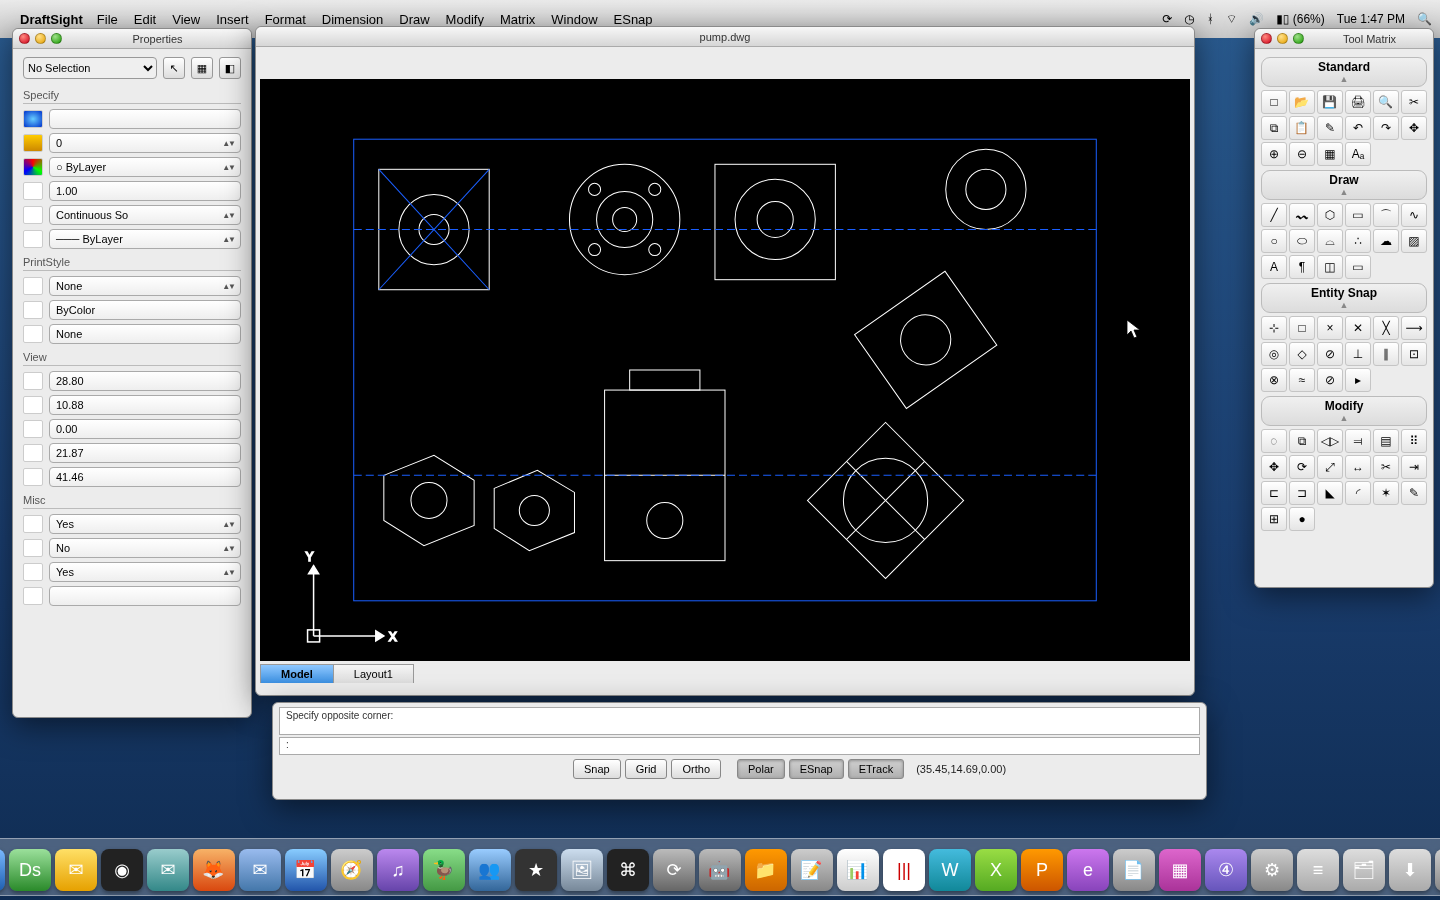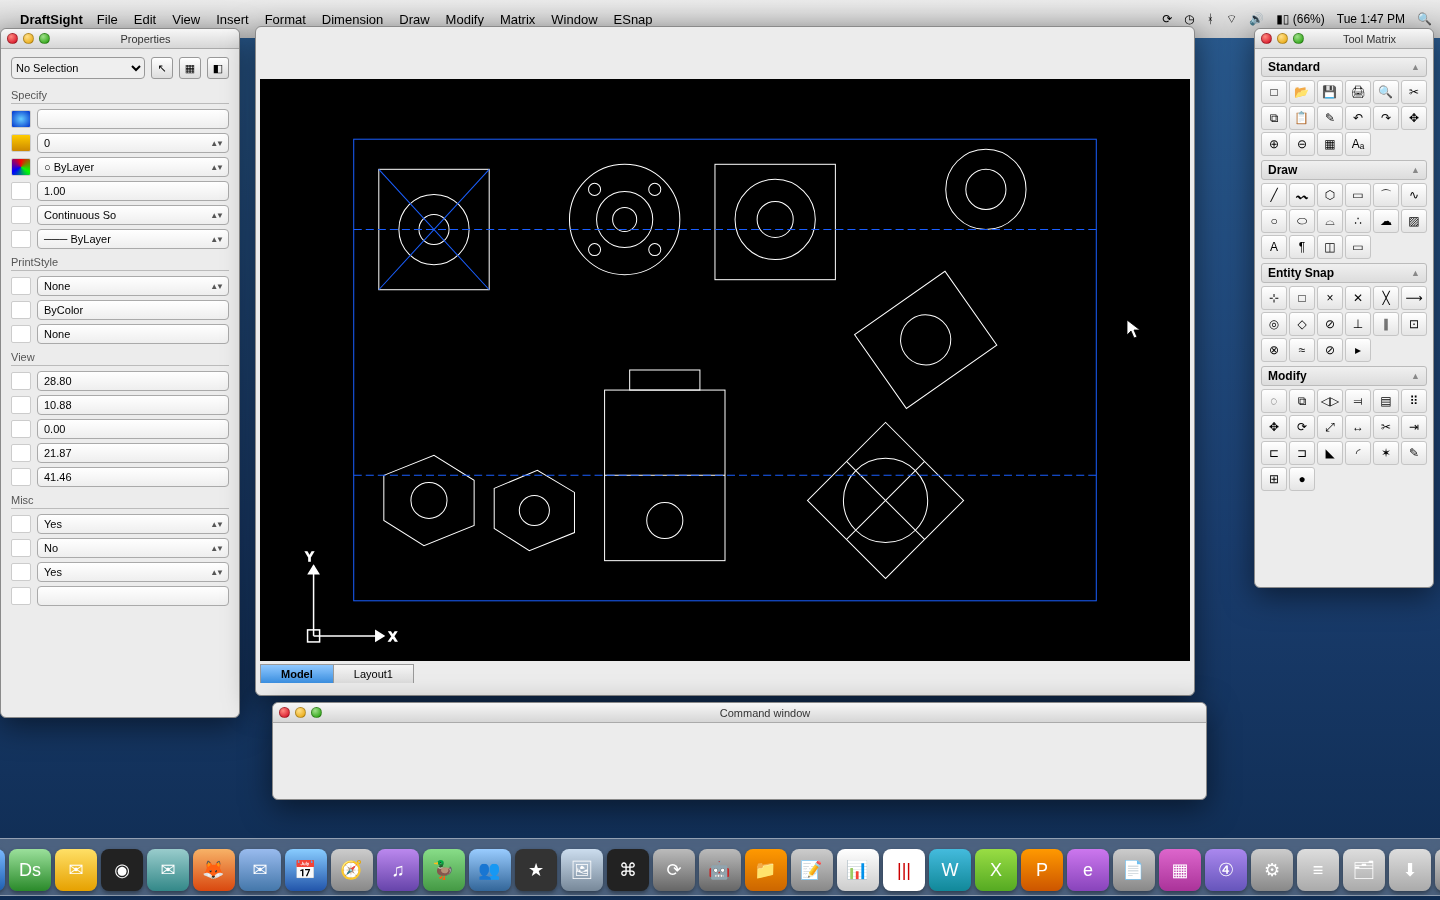--- a/index.html
+++ b/index.html
@@ -18,35 +18,35 @@
 .win { position:absolute; background:#ececec; border:1px solid #8a8a8a; border-radius:6px; box-shadow:0 8px 30px rgba(0,0,0,.5); }
 .win .titlebar { height:20px; background:linear-gradient(#f7f7f7,#d6d6d6); border-bottom:1px solid #aaa; border-radius:6px 6px 0 0; display:flex; align-items:center; padding:0 6px; font-size:11px; }
 .win .titlebar .dots { display:flex; gap:5px; margin-right:8px; }
 .win .titlebar .dot { width:11px; height:11px; border-radius:50%; border:1px solid rgba(0,0,0,.25); }
 .win .titlebar .dr { background:radial-gradient(circle at 35% 30%,#ff8a80,#d0021b); }
 .win .titlebar .dy { background:radial-gradient(circle at 35% 30%,#ffe08a,#e6a100); }
 .win .titlebar .dg { background:radial-gradient(circle at 35% 30%,#9fe08a,#1a9b00); }
 .win .titlebar .ttl { flex:1; text-align:center; color:#333; }
 
 
-#propwin { left:0; top:28px; width:240px; height:690px; }
+#propwin { left:12px; top:28px; width:240px; height:690px; }
 #propwin .body { padding:8px 10px; font-size:11px; }
 .sel-row { display:flex; gap:6px; margin-bottom:10px; }
 .sel-row select { flex:1; height:22px; font-size:11px; border:1px solid #999; border-radius:4px; }
 .iconbtn { width:22px; height:22px; border:1px solid #999; border-radius:3px; background:linear-gradient(#fff,#ddd); display:inline-flex; align-items:center; justify-content:center; font-size:11px; cursor:pointer; }
 .section-h { color:#555; font-size:11px; margin:6px 0 4px; border-bottom:1px solid #bbb; padding-bottom:2px; }
 .prow { display:flex; align-items:center; height:22px; margin-bottom:2px; }
 .prow .picon { width:20px; height:18px; margin-right:6px; border:1px solid #ccc; border-radius:2px; background:#fff; }
 .prow .pfield { flex:1; height:20px; background:linear-gradient(#fff,#eee); border:1px solid #aaa; border-radius:4px; padding:0 6px; font-size:11px; display:flex; align-items:center; justify-content:space-between; }
 .prow .pfield .arrows { color:#555; font-size:8px; letter-spacing:-2px; }
 
 
 #toolwin { right:6px; top:28px; width:180px; height:560px; }
 #toolwin .body { padding:4px 6px; font-size:11px; }
-.tsec-h { font-weight:bold; font-size:12px; background:linear-gradient(#f0f0f0,#dcdcdc); border:1px solid #bbb; border-radius:3px; padding:2px 6px; margin:4px 0 3px; display:flex; justify-content:space-between; align-items:center; }
+.tsec-h { font-weight:bold; font-size:12px; background:linear-gradient(#f0f0f0,#dcdcdc); border:1px solid #bbb; border-radius:9px; padding:2px 6px; margin:4px 0 3px; display:flex; justify-content:space-between; align-items:center;flex-direction:column; }
 .tsec-h .tri { color:#888; font-size:9px; }
 .tgrid { display:grid; grid-template-columns:repeat(6,1fr); gap:2px; margin-bottom:4px; }
 .tbtn { height:24px; border:1px solid #c5c5c5; border-radius:3px; background:linear-gradient(#fff,#e5e5e5); display:flex; align-items:center; justify-content:center; font-size:12px; cursor:pointer; }
 
 
 #docwin { left:255px; top:26px; width:940px; height:670px; }
 #docwin .dt2 { position:absolute; top:28px; left:4px; right:4px; height:20px; background:linear-gradient(#f7f7f7,#d6d6d6); border:1px solid #aaa; border-radius:4px; display:flex; align-items:center; padding:0 6px; font-size:11px; }
 #docwin .dt2 .dots { display:flex; gap:5px; margin-right:8px; }
 #docwin .canvas { position:absolute; top:52px; left:4px; right:4px; bottom:34px; background:#000; overflow:hidden; }
 #docwin .tabs { position:absolute; bottom:12px; left:4px; display:flex; font-size:11px; }
@@ -352,20 +352,23 @@
         <div class="tbtn">●</div>
         <div class="tbtn" style="visibility:hidden"></div>
         <div class="tbtn" style="visibility:hidden"></div>
         <div class="tbtn" style="visibility:hidden"></div>
         <div class="tbtn" style="visibility:hidden"></div>
     </div>
   </div>
 </div>
 
 <div id="docwin" class="win">
+  <div class="titlebar">
+    <div class="ttl">pump.dwg</div>
+  </div>
   <div class="canvas">
     <svg viewBox="0 0 920 580">
 
       <rect x="90" y="60" width="740" height="460" fill="none" stroke="#1a5fff" stroke-width="1"></rect>
 
       <g stroke="#fff" stroke-width="1" fill="none">
 
         <rect x="115" y="90" width="110" height="120"></rect>
           <circle cx="170" cy="150" r="35"></circle>
           <circle cx="170" cy="150" r="15"></circle>
@@ -434,27 +437,34 @@
         <path d="M1,1 L1,16 L5,12 L8,19 L11,18 L8,11 L14,11 Z" fill="#fff" stroke="#000" stroke-width="0.8"></path>
       </svg>
   </div>
   <div class="tabs">
     <div class="tab active">Model</div>
     <div class="tab">Layout1</div>
   </div>
 </div>
 
 <div id="cmdwin" class="win">
-  <div class="titlebar">
-    <div class="dots">
-        <div class="dot dr"></div>
-        <div class="dot dy"></div>
-        <div class="dot dg"></div>
-      </div>
-    <div class="ttl">Command window</div>
+  <div class="cmdbody">
+    <div class="cmdtxt">Specify opposite corner:</div>
+    <div class="cmdinput">:</div>
+    <div class="statusbar">
+      <div style="flex:0 0 290px"></div>
+      <div class="sbtn">Snap</div>
+      <div class="sbtn">Grid</div>
+      <div class="sbtn">Ortho</div>
+      <div style="width:8px"></div>
+      <div class="sbtn on">Polar</div>
+      <div class="sbtn on">ESnap</div>
+      <div class="sbtn on">ETrack</div>
+      <div class="coords">(35.45,14.69,0.00)</div>
+    </div>
   </div>
 </div>
 
 <div id="dock">
   <div class="dicon" style="background:linear-gradient(#7ab8ff,#1e5fb0)">☺</div>
   <div class="dicon" style="background:linear-gradient(#9be09b,#2a8a2a)">Ds</div>
   <div class="dicon" style="background:linear-gradient(#ffe066,#e6a100)">✉</div>
   <div class="dicon" style="background:#222">◉</div>
   <div class="dicon" style="background:linear-gradient(#9cc,#388)">✉</div>
   <div class="dicon" style="background:linear-gradient(#f7b267,#d9480f)">🦊</div>

